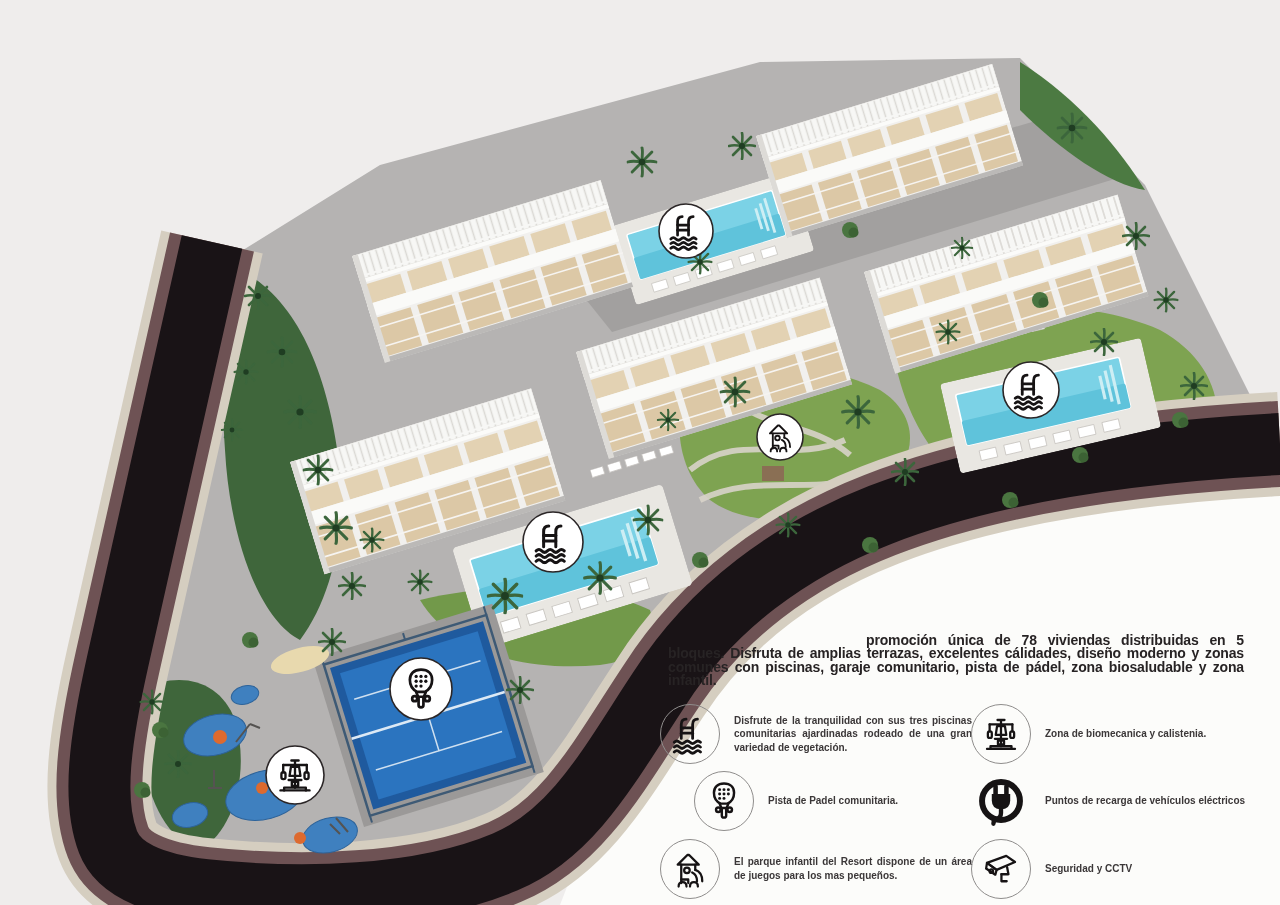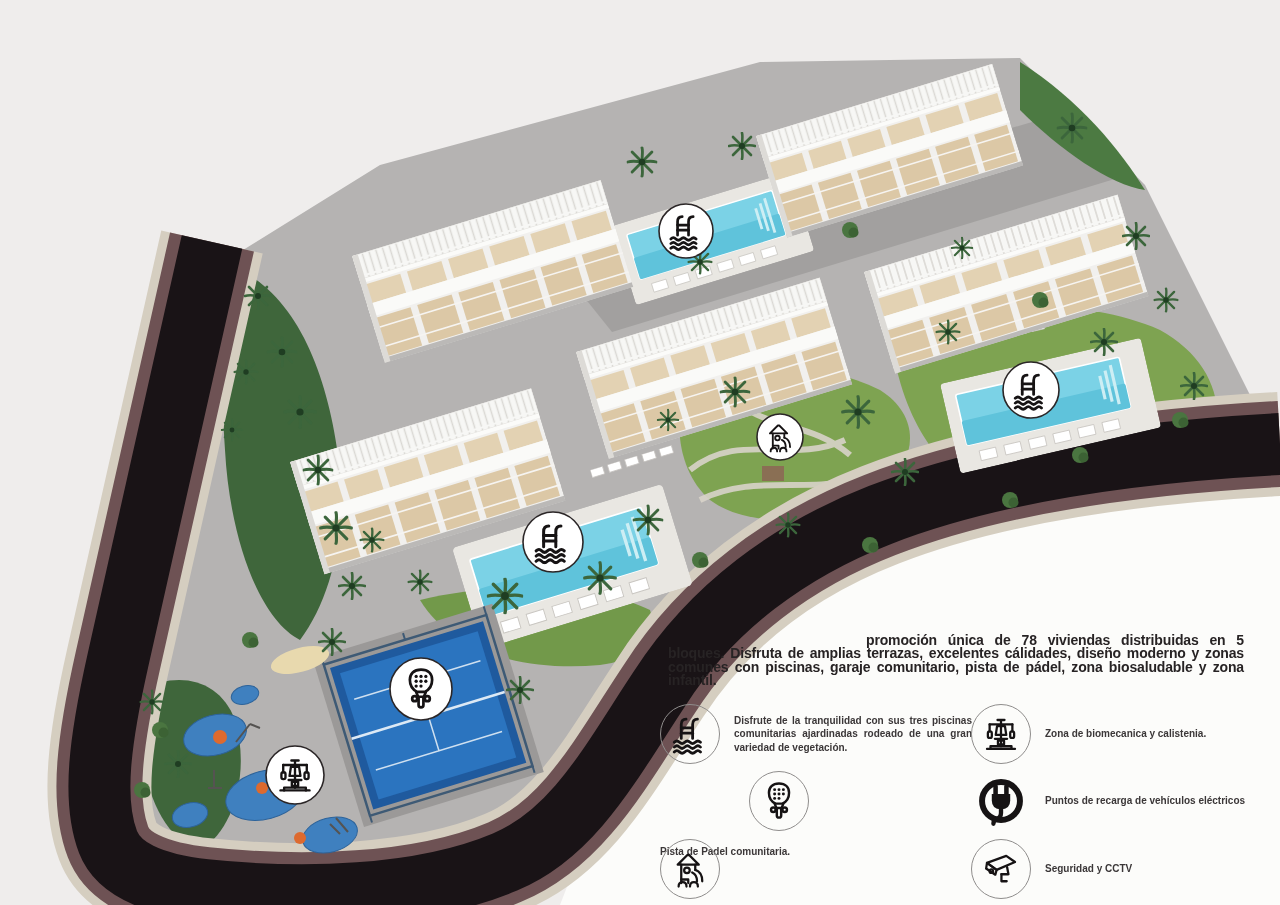--- a/index.html
+++ b/index.html
@@ -344,35 +344,36 @@
 
 <div class="legend-row col-left" style="left:660px;top:704px;">
   <div class="legend-circle">
     <svg>
         <use href="#icon-pool"></use>
       </svg>
   </div>
   <div class="legend-text">Disfrute de la tranquilidad con sus tres piscinas comunitarias ajardinadas rodeado de una gran variedad de vegetación.</div>
 </div>
 
-<div class="legend-row col-left" style="left:660px;top:771px;flex-direction:column;">
+<div class="legend-row col-left" style="left:694px;top:771px;">
   <div class="legend-circle">
     <svg>
         <use href="#icon-padel"></use>
       </svg>
   </div>
   <div class="legend-text">Pista de Padel comunitaria.</div>
 </div>
 
 <div class="legend-row col-left" style="left:660px;top:839px;">
   <div class="legend-circle">
     <svg>
         <use href="#icon-playground"></use>
       </svg>
   </div>
+  <div class="legend-text">El parque infantil del Resort dispone de un área de juegos para los mas pequeños.</div>
 </div>
 
 <div class="legend-row col-right" style="left:971px;top:704px;">
   <div class="legend-circle">
     <svg>
         <use href="#icon-biomech"></use>
       </svg>
   </div>
   <div class="legend-text">Zona de biomecanica y calistenia.</div>
 </div>

